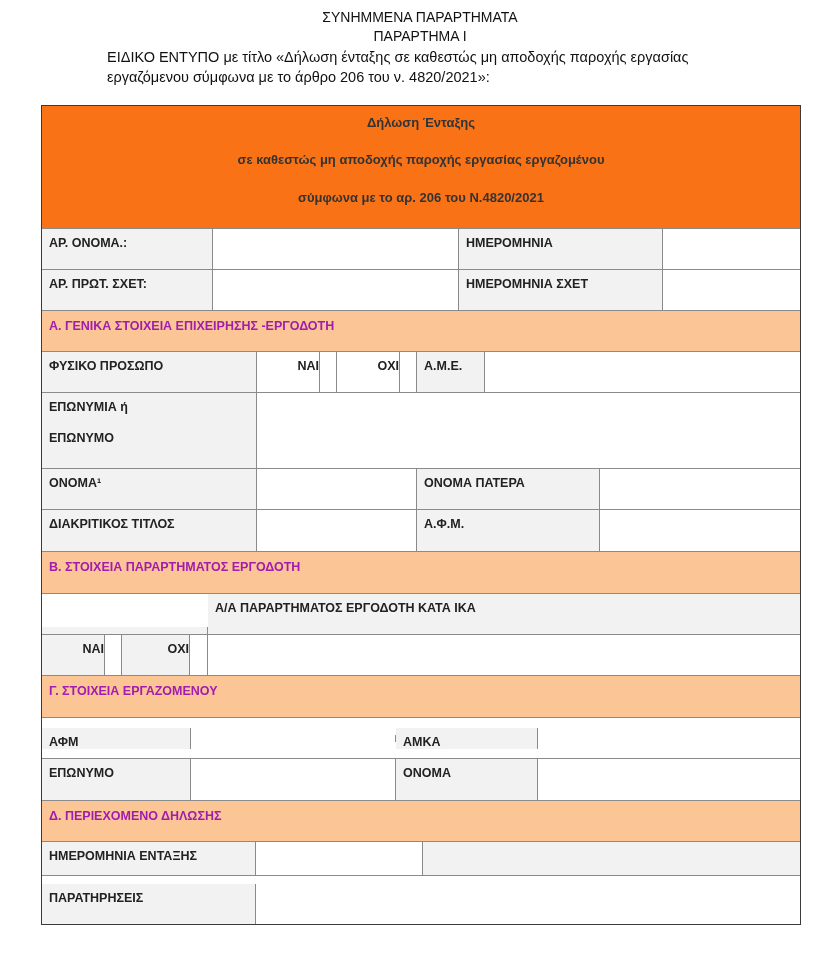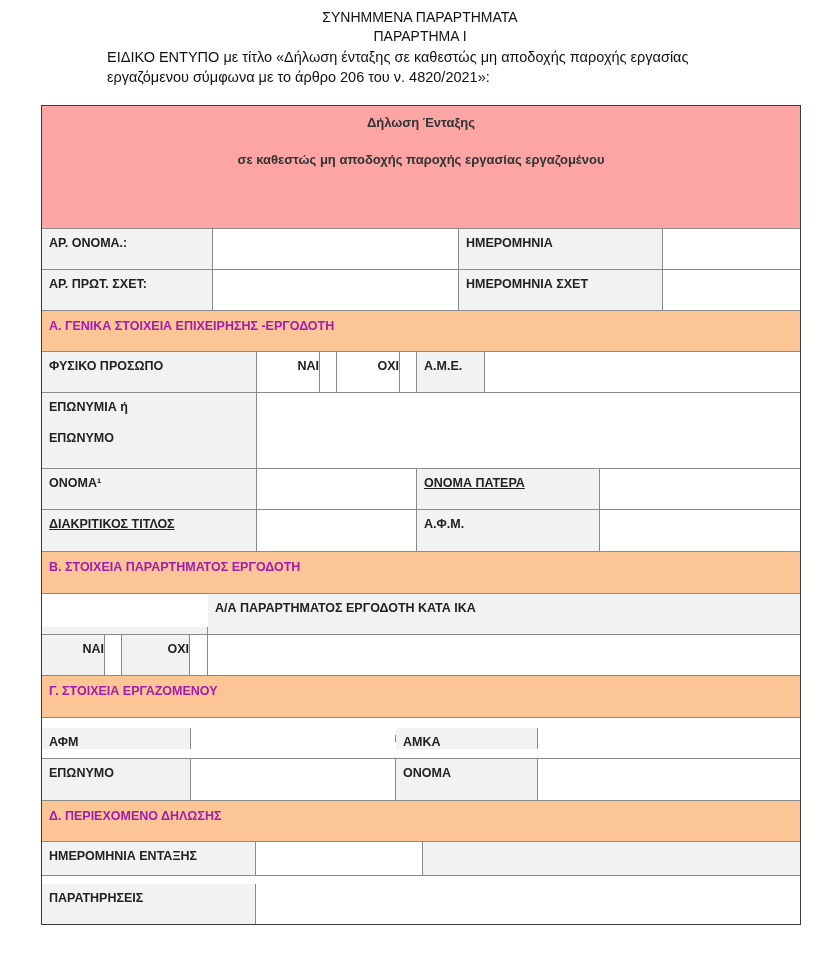--- a/index.html
+++ b/index.html
@@ -8,40 +8,41 @@
   .hline { position: absolute; font-size: 14px; line-height: 18px; white-space: nowrap; }
   .center { left: 0; width: 840px; text-align: center; }
   .form { position: absolute; left: 41px; top: 105px; width: 760px; border: 1px solid #3a3a3a; box-sizing: border-box; height: 820px; }
   .row { position: absolute; left: 0; width: 758px; display: flex; box-sizing: border-box; border-bottom: 1px solid #8a8a8a; }
   .cell { box-sizing: border-box; border-right: 1px solid #8a8a8a; font-size: 12.5px; font-weight: bold; color: #222; padding: 7px 0 0 7px; overflow: hidden; white-space: nowrap; }
   .cell:last-child { border-right: none; }
   .lbl { background: #f2f2f2; }
   .fld { background: #ffffff; }
   .orange { background: #fcc595; }
   .sec { width: 100%; padding: 8px 0 0 7px; font-size: 12.5px; font-weight: bold; color: #a21caf; box-sizing: border-box; }
-  .title { position: absolute; left: 0; top: 0; width: 758px; height: 123px; background: #fca5a5; border-bottom: 1px solid #8a8a8a; box-sizing: border-box; }
+  .title { position: absolute; left: 0; top: 0; width: 758px; height: 123px; background: #f97316; border-bottom: 1px solid #8a8a8a; box-sizing: border-box; }
   .tline { position: absolute; left: 0; width: 758px; text-align: center; font-size: 13px; font-weight: bold; color: #333; }
   .right { text-align: right; padding-left: 0; }
   .ctr { text-align: center; padding-left: 0; margin-top: 33px; }
 </style>
 </head>
 <body>
 
 <div class="header">
   <div class="hline center" style="top:8px;">ΣΥΝΗΜΜΕΝΑ ΠΑΡΑΡΤΗΜΑΤΑ</div>
   <div class="hline center" style="top:27px;">ΠΑΡΑΡΤΗΜΑ Ι</div>
   <div class="hline" style="left:107px; top:48px; font-size:14.5px;">ΕΙΔΙΚΟ ΕΝΤΥΠΟ με τίτλο  «Δήλωση ένταξης σε καθεστώς μη αποδοχής παροχής εργασίας</div>
   <div class="hline" style="left:107px; top:68px; font-size:14.5px;">εργαζόμενου σύμφωνα με το άρθρο 206 του ν. 4820/2021»:</div>
 </div>
 
 <div class="form">
 
   <div class="title">
     <div class="tline" style="top:9px;">Δήλωση Ένταξης</div>
     <div class="tline" style="top:46px;">σε καθεστώς μη αποδοχής παροχής εργασίας εργαζομένου</div>
+    <div class="tline" style="top:84px;">σύμφωνα με το αρ. 206 του Ν.4820/2021</div>
   </div>
 
   <div class="row" style="top:123px; height:41px;">
     <div class="cell lbl" style="width:171px;">ΑΡ. ΟΝΟΜΑ.:</div>
     <div class="cell fld" style="width:246px;"></div>
     <div class="cell lbl" style="width:204px;">ΗΜΕΡΟΜΗΝΙΑ</div>
     <div class="cell fld" style="width:137px;"></div>
   </div>
 
   <div class="row" style="top:164px; height:41px;">
@@ -69,26 +70,26 @@
     <div class="cell lbl" style="width:215px; white-space:normal;">
       <div>ΕΠΩΝΥΜΙΑ ή</div>
       <div style="margin-top:17px;">ΕΠΩΝΥΜΟ</div>
     </div>
     <div class="cell fld" style="width:543px;"></div>
   </div>
 
   <div class="row" style="top:363px; height:41px;">
     <div class="cell lbl" style="width:215px;">ΟΝΟΜΑ¹</div>
     <div class="cell fld" style="width:160px;"></div>
-    <div class="cell lbl" style="width:183px;text-decoration:underline;">ΟΝΟΜΑ ΠΑΤΕΡΑ</div>
+    <div class="cell lbl" style="width:183px;">ΟΝΟΜΑ ΠΑΤΕΡΑ</div>
     <div class="cell fld" style="width:200px;"></div>
   </div>
 
   <div class="row" style="top:404px; height:42px;">
-    <div class="cell lbl" style="width:215px;text-decoration:underline;">ΔΙΑΚΡΙΤΙΚΟΣ ΤΙΤΛΟΣ</div>
+    <div class="cell lbl" style="width:215px;">ΔΙΑΚΡΙΤΙΚΟΣ ΤΙΤΛΟΣ</div>
     <div class="cell fld" style="width:160px;"></div>
     <div class="cell lbl" style="width:183px;">Α.Φ.Μ.</div>
     <div class="cell fld" style="width:200px;"></div>
   </div>
 
   <div class="row orange" style="top:446px; height:42px;">
     <div class="sec">Β. ΣΤΟΙΧΕΙΑ ΠΑΡΑΡΤΗΜΑΤΟΣ ΕΡΓΟΔΟΤΗ</div>
   </div>
 
   <div class="row" style="top:488px; height:41px;">

